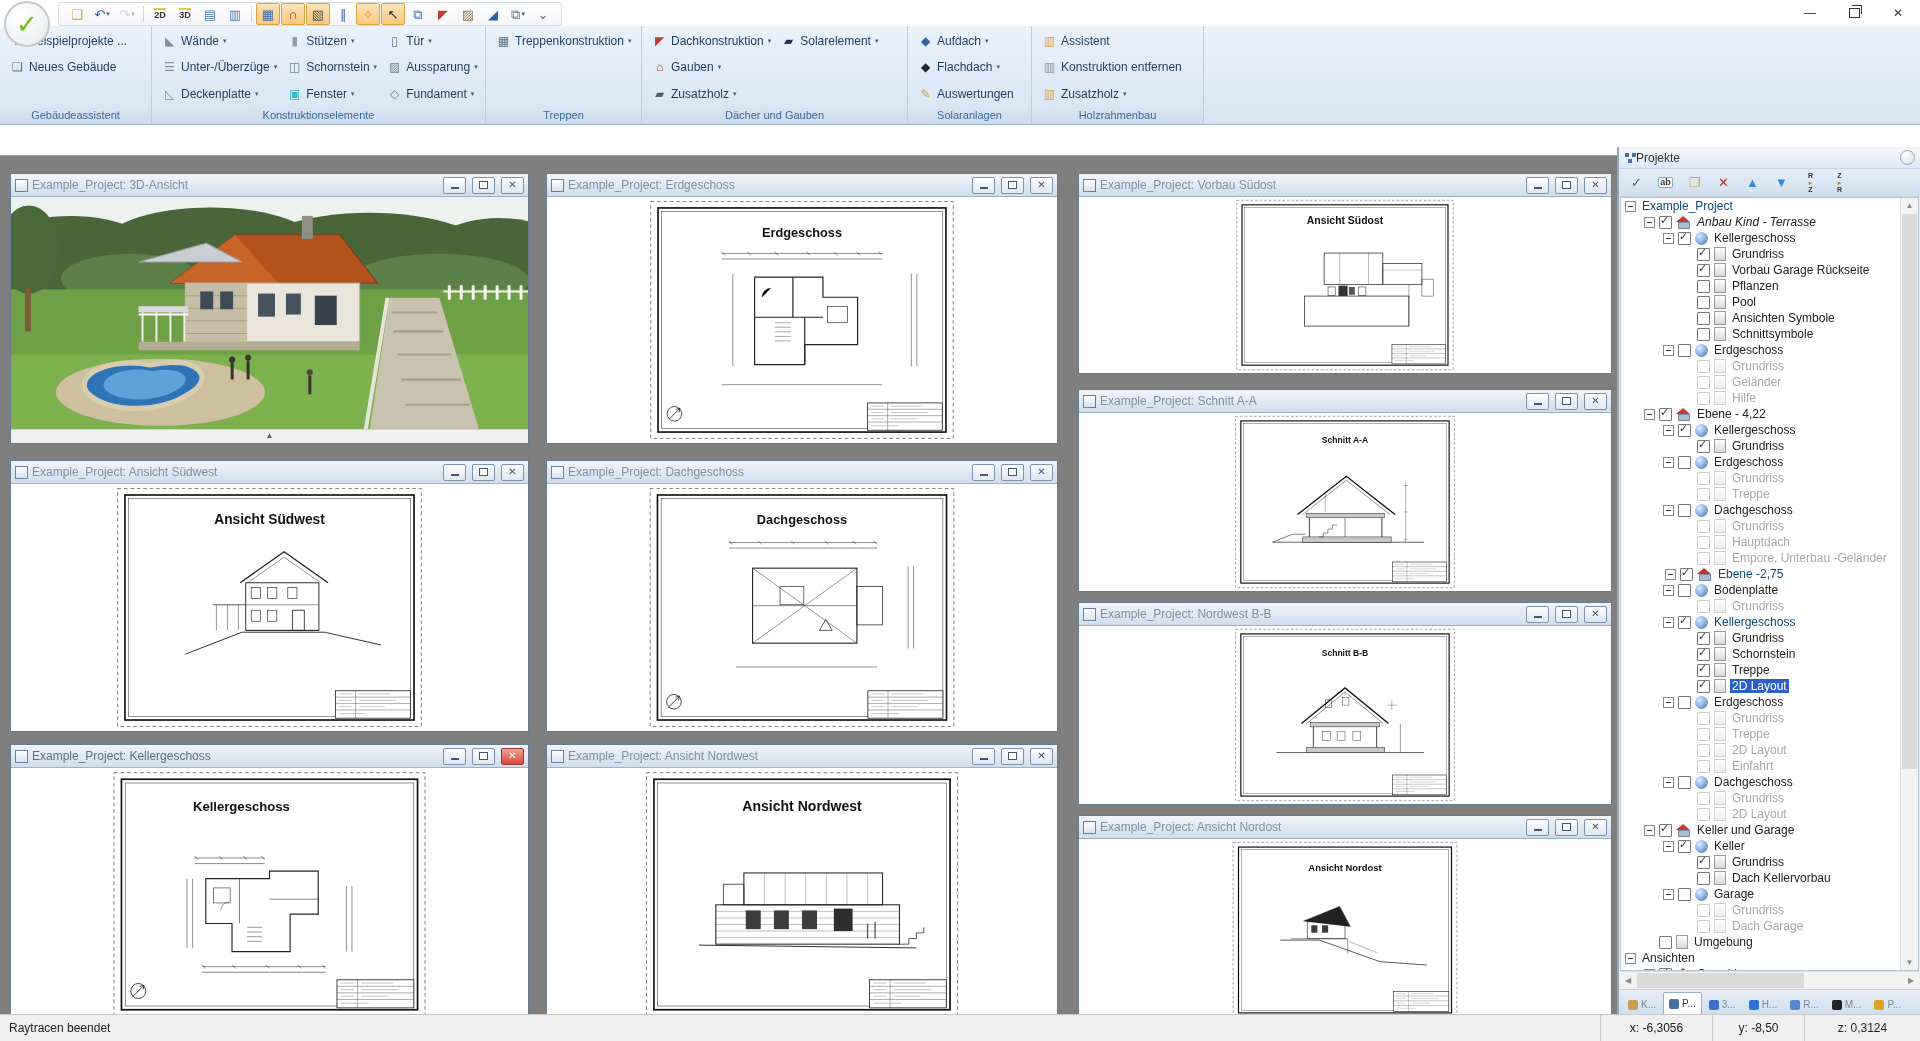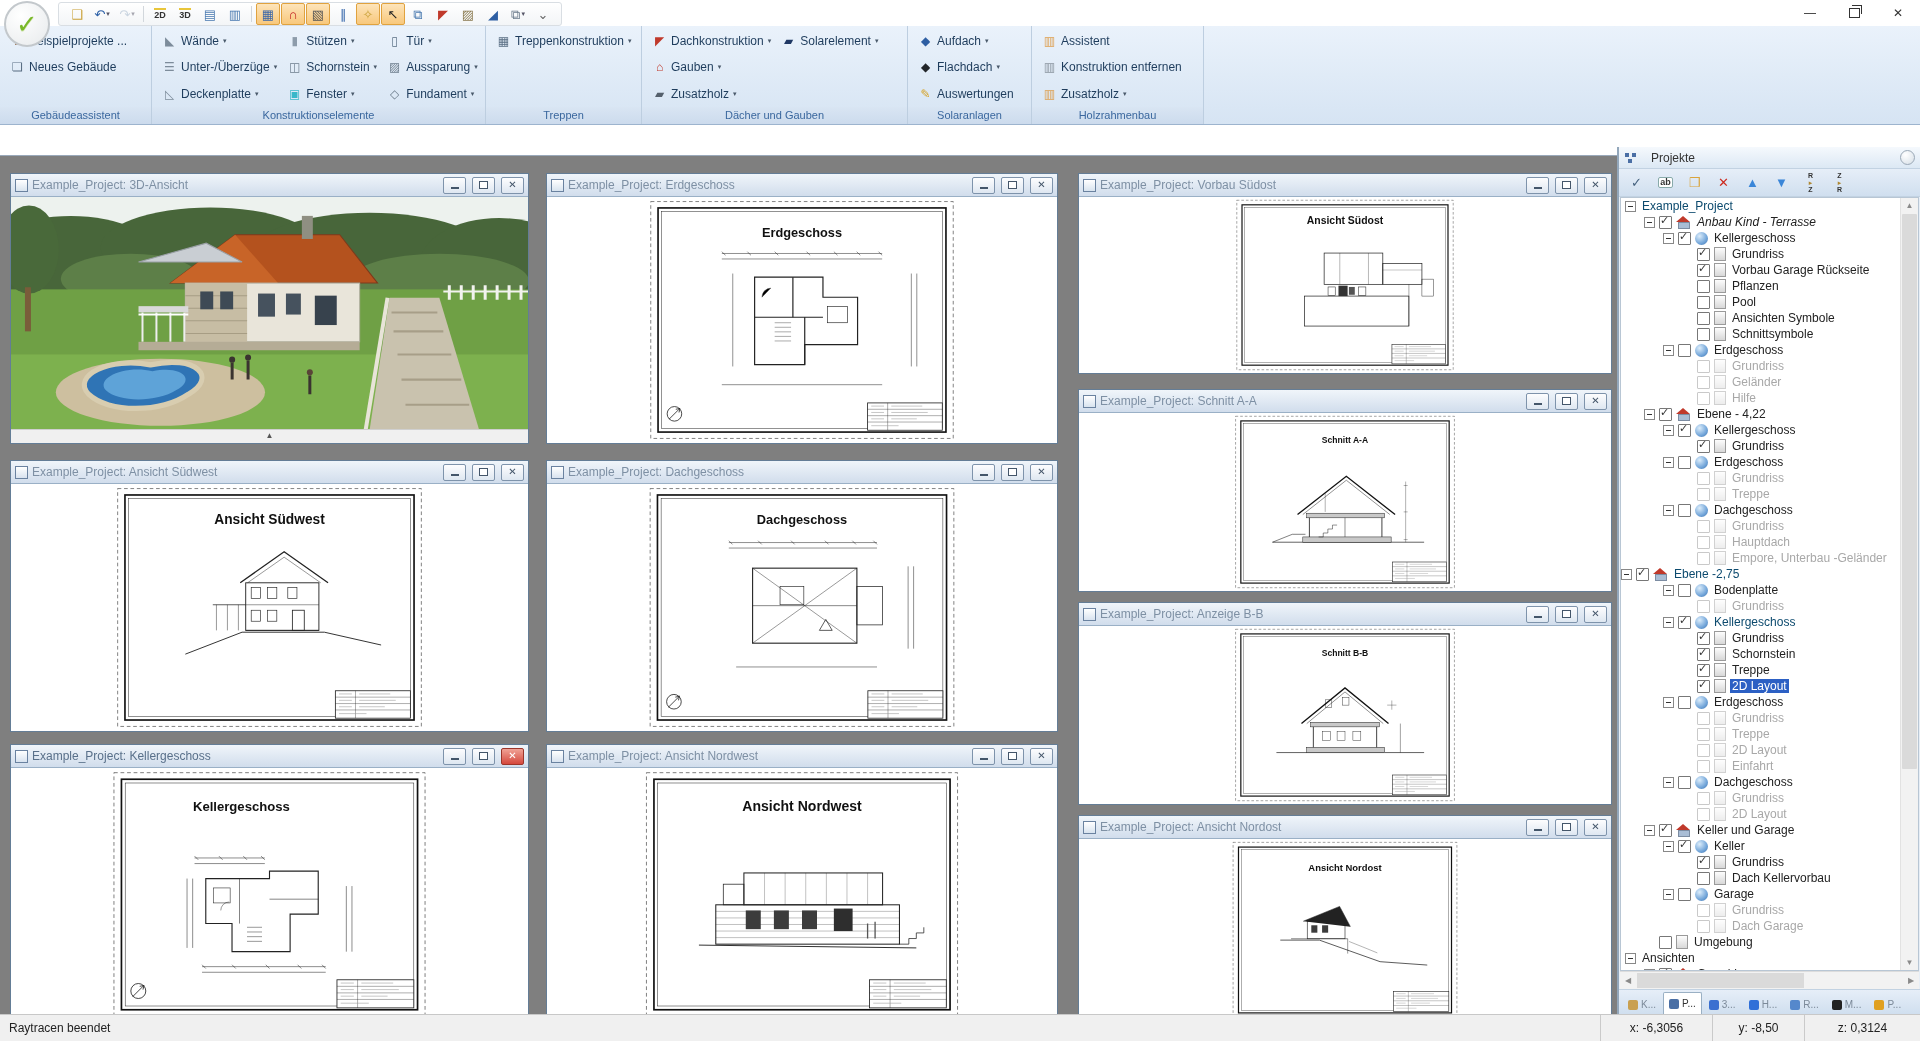--- a/index.html
+++ b/index.html
@@ -65,21 +65,21 @@
   .gclo2{font-size:10px;font-weight:bold;color:#44566a;line-height:1;}
   .wb.red .gclo2{color:#fff;}
   .mbody{position:absolute;top:23px;left:0;right:0;bottom:0;background:#fff;overflow:hidden;}
   svg.sheet{width:100%;height:100%;display:block;}
   .stitle{font-weight:bold;fill:#111;text-anchor:middle;font-family:inherit;}
   .hsb3d{position:absolute;left:0;right:0;bottom:0;height:13px;background:#f0f0f0;border-top:1px solid #cfcfcf;
          text-align:center;font-size:8px;color:#555;line-height:12px;}
 
   
   .panel{flex:1;background:#e7eef6;border-left:2px solid #93a7bb;display:flex;flex-direction:column;box-sizing:border-box;}
-  .phead{height:21px;display:flex;align-items:center;padding:0 5px;gap:15px;font-size:12px;color:#333;
+  .phead{height:21px;display:flex;align-items:center;padding:0 5px;gap:0;font-size:12px;color:#333;
          background:linear-gradient(#f5f9fd,#dce8f4);border-bottom:1px solid #c2d2e2;flex:none;}
   .phicon{width:4px;height:4px;background:#4a6fa5;box-shadow:7px 0 0 #4a6fa5,3px 6px 0 #4a6fa5;margin:0 7px 6px 1px;flex:none;}
   .phpin{margin-left:auto;width:13px;height:13px;border-radius:50%;border:1px solid #9aa8b6;
          background:radial-gradient(circle at 35% 30%,#fff,#d5dee6);flex:none;}
   .ptools{height:27px;display:flex;align-items:center;gap:2px;padding:0 4px;flex:none;
           background:linear-gradient(#e6eef8,#d0dfef);border-bottom:1px solid #c2d2e2;}
   .ptb{width:27px;height:22px;display:flex;align-items:center;justify-content:center;font-size:13px;line-height:1;}
   .ptb .abl{font-size:9px;font-weight:bold;color:#333;border:1px solid #8aa;padding:0 1px;border-radius:2px;background:#fff;}
   .ptb .srt{display:flex;flex-direction:column;align-items:center;font-size:7px;font-weight:bold;color:#333;line-height:1;}
   .ptb .srt i{color:#b08830;}
@@ -700,21 +700,21 @@
                   <path d="M256 229.5 h14 M278 229.5 h34 M256 236.5 h14 M278 236.5 h40 M256 243.5 h14 M278 243.5 h28 M256 251 h30"></path>
                 </g>
             </g>
           </svg>
         </div>
       </div>
 
       <div class="mwin" style="left:1078px;top:446px;width:534px;height:203px;">
         <div class="mtitle">
           <span class="wicon"></span>
-          <span class="wtext">Example_Project: Anzeige B-B</span>
+          <span class="wtext">Example_Project: Nordwest B-B</span>
           <span class="wb">
               <span class="gmin2"></span>
             </span>
           <span class="wb">
               <span class="gres2"></span>
             </span>
           <span class="wb">
               <span class="gclo2">✕</span>
             </span>
         </div>
@@ -1085,21 +1085,21 @@
               <span class="tcb dis"></span>
               <span class="ti ti-page dim"></span>
               <span class="tlabel dim">Hauptdach</span>
             </div>
             <div class="trow" style="padding-left: 61px;">
               <span class="texp spc"></span>
               <span class="tcb dis"></span>
               <span class="ti ti-page dim"></span>
               <span class="tlabel dim">Empore, Unterbau -Geländer</span>
             </div>
-            <div class="trow" style="">
+            <div class="trow" style="padding-left: 23px; margin-left: 21px;">
               <span class="texp"></span>
               <span class="tcb on"></span>
               <span class="ti ti-house"></span>
               <span class="tlabel red">Ebene -2,75</span>
             </div>
             <div class="trow" style="padding-left: 42px;">
               <span class="texp"></span>
               <span class="tcb"></span>
               <span class="ti ti-floor"></span>
               <span class="tlabel">Bodenplatte</span>

